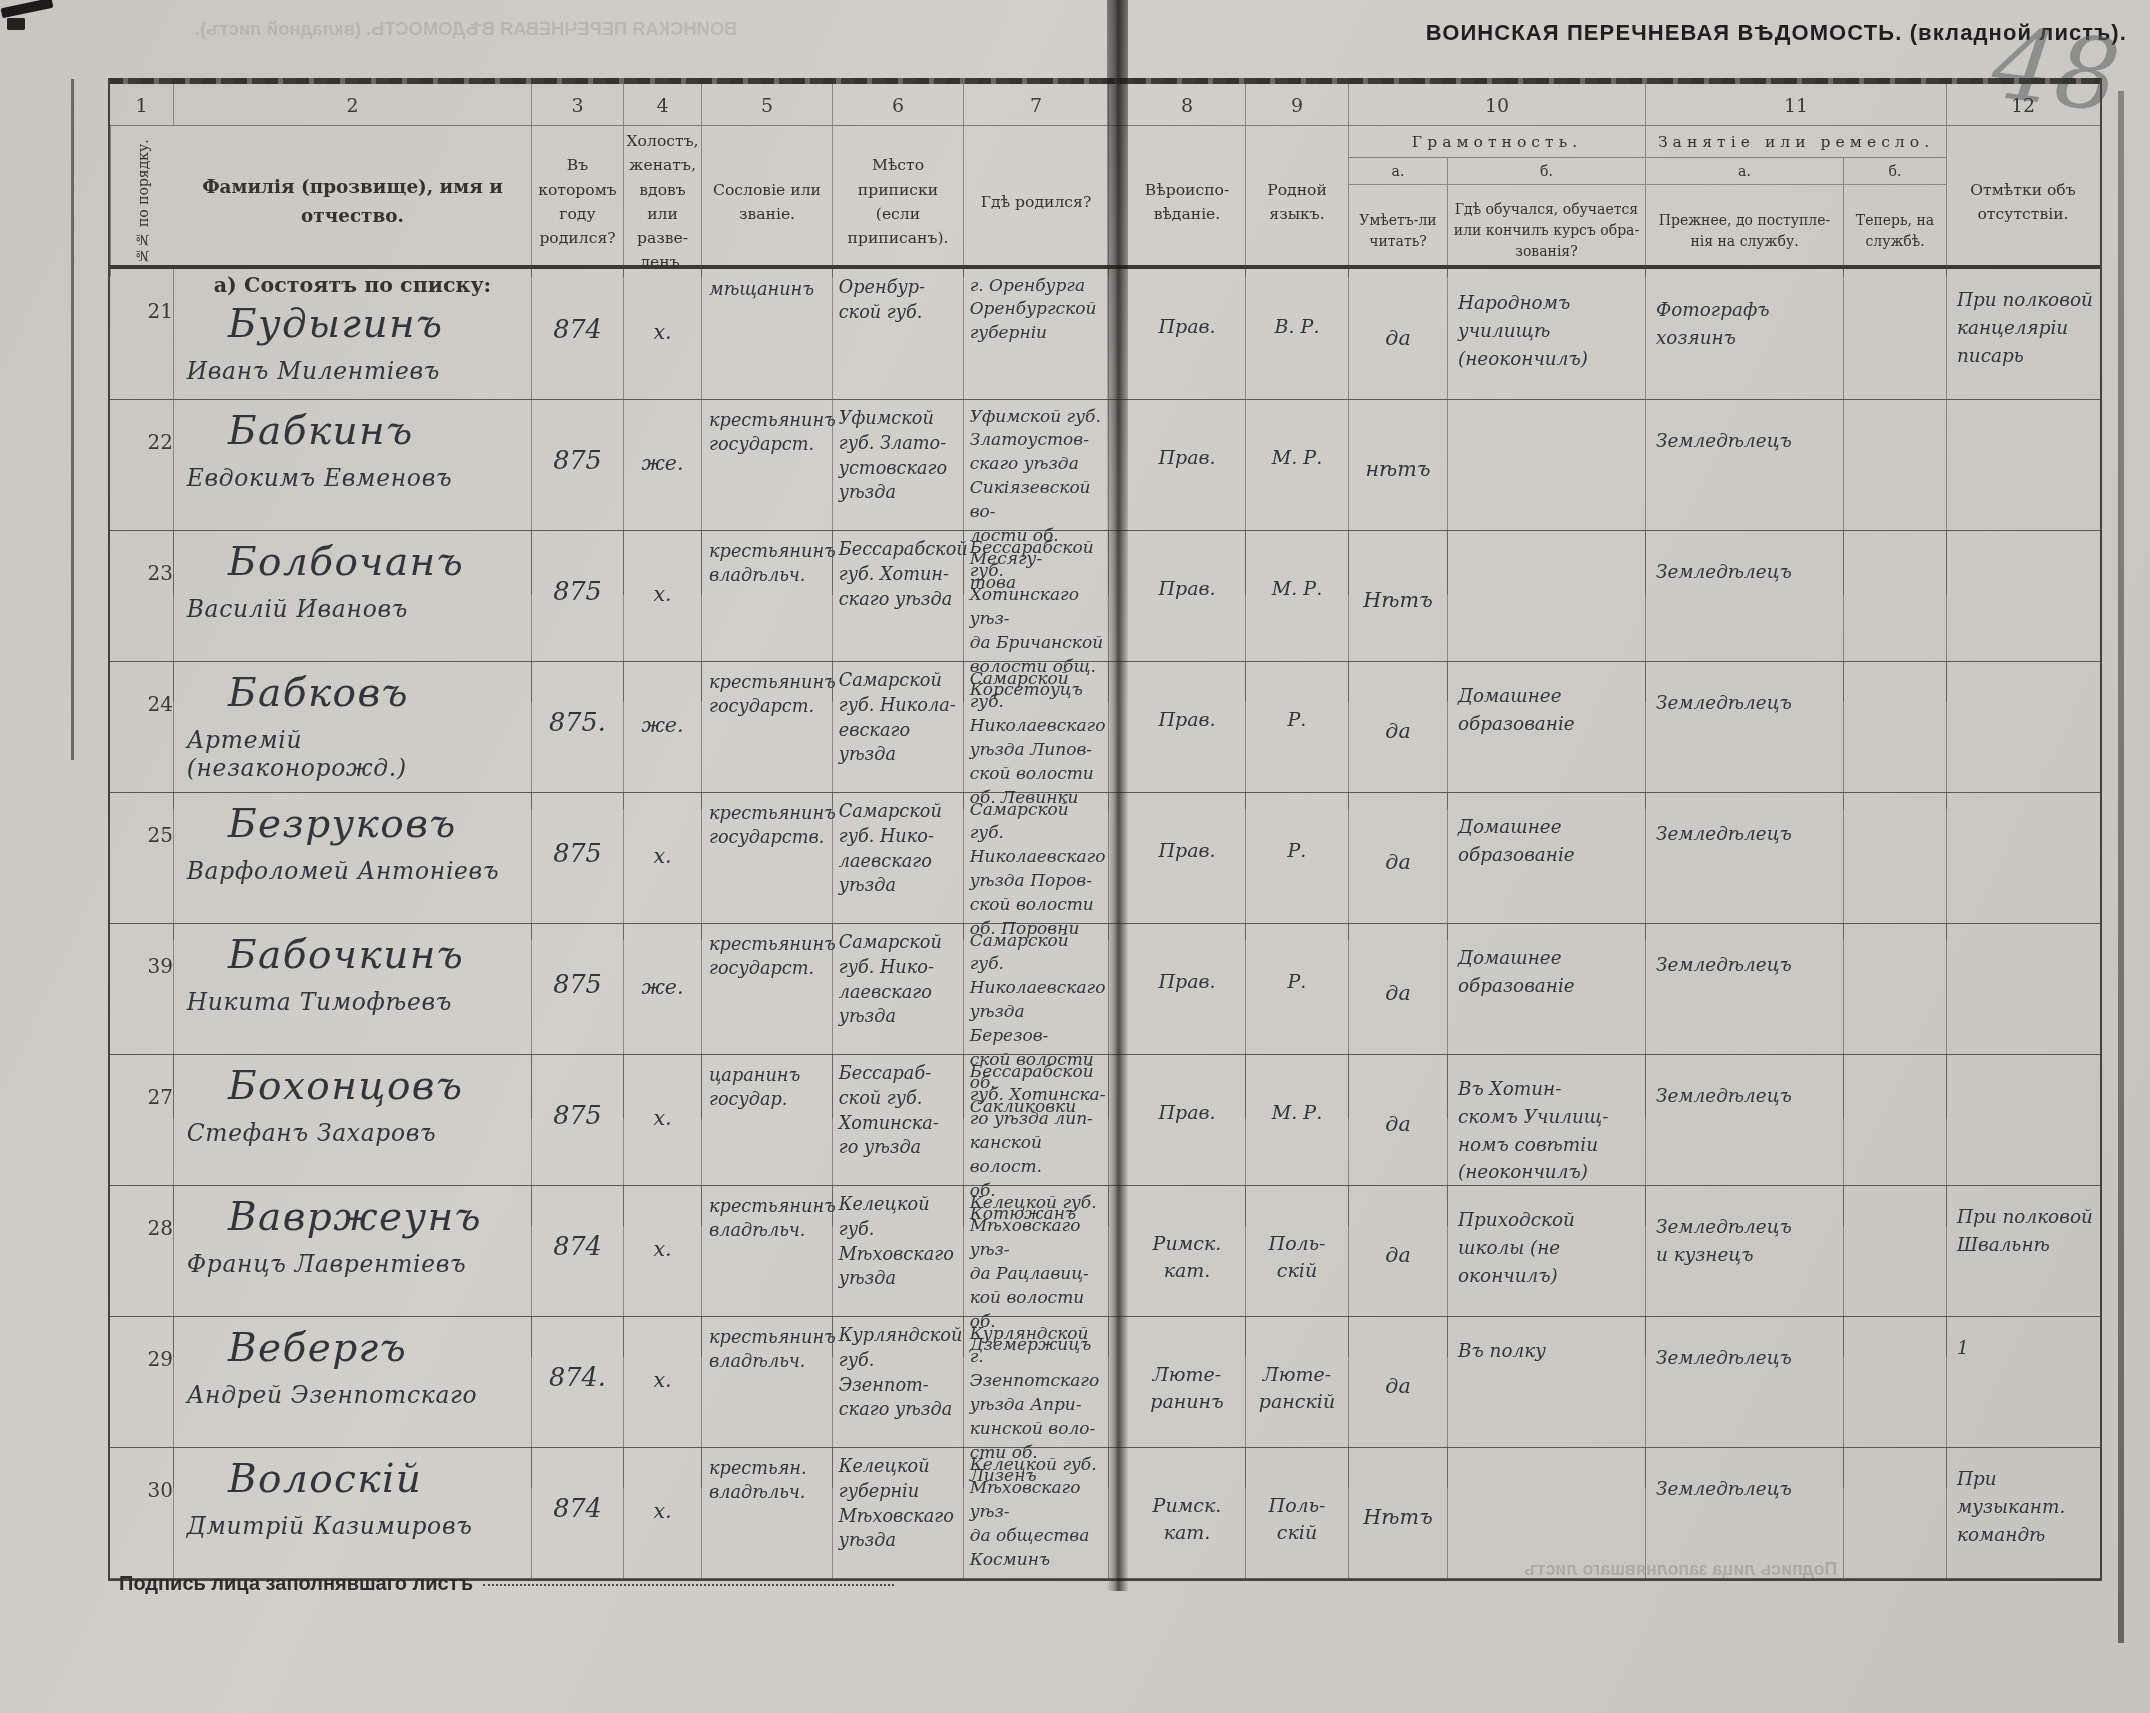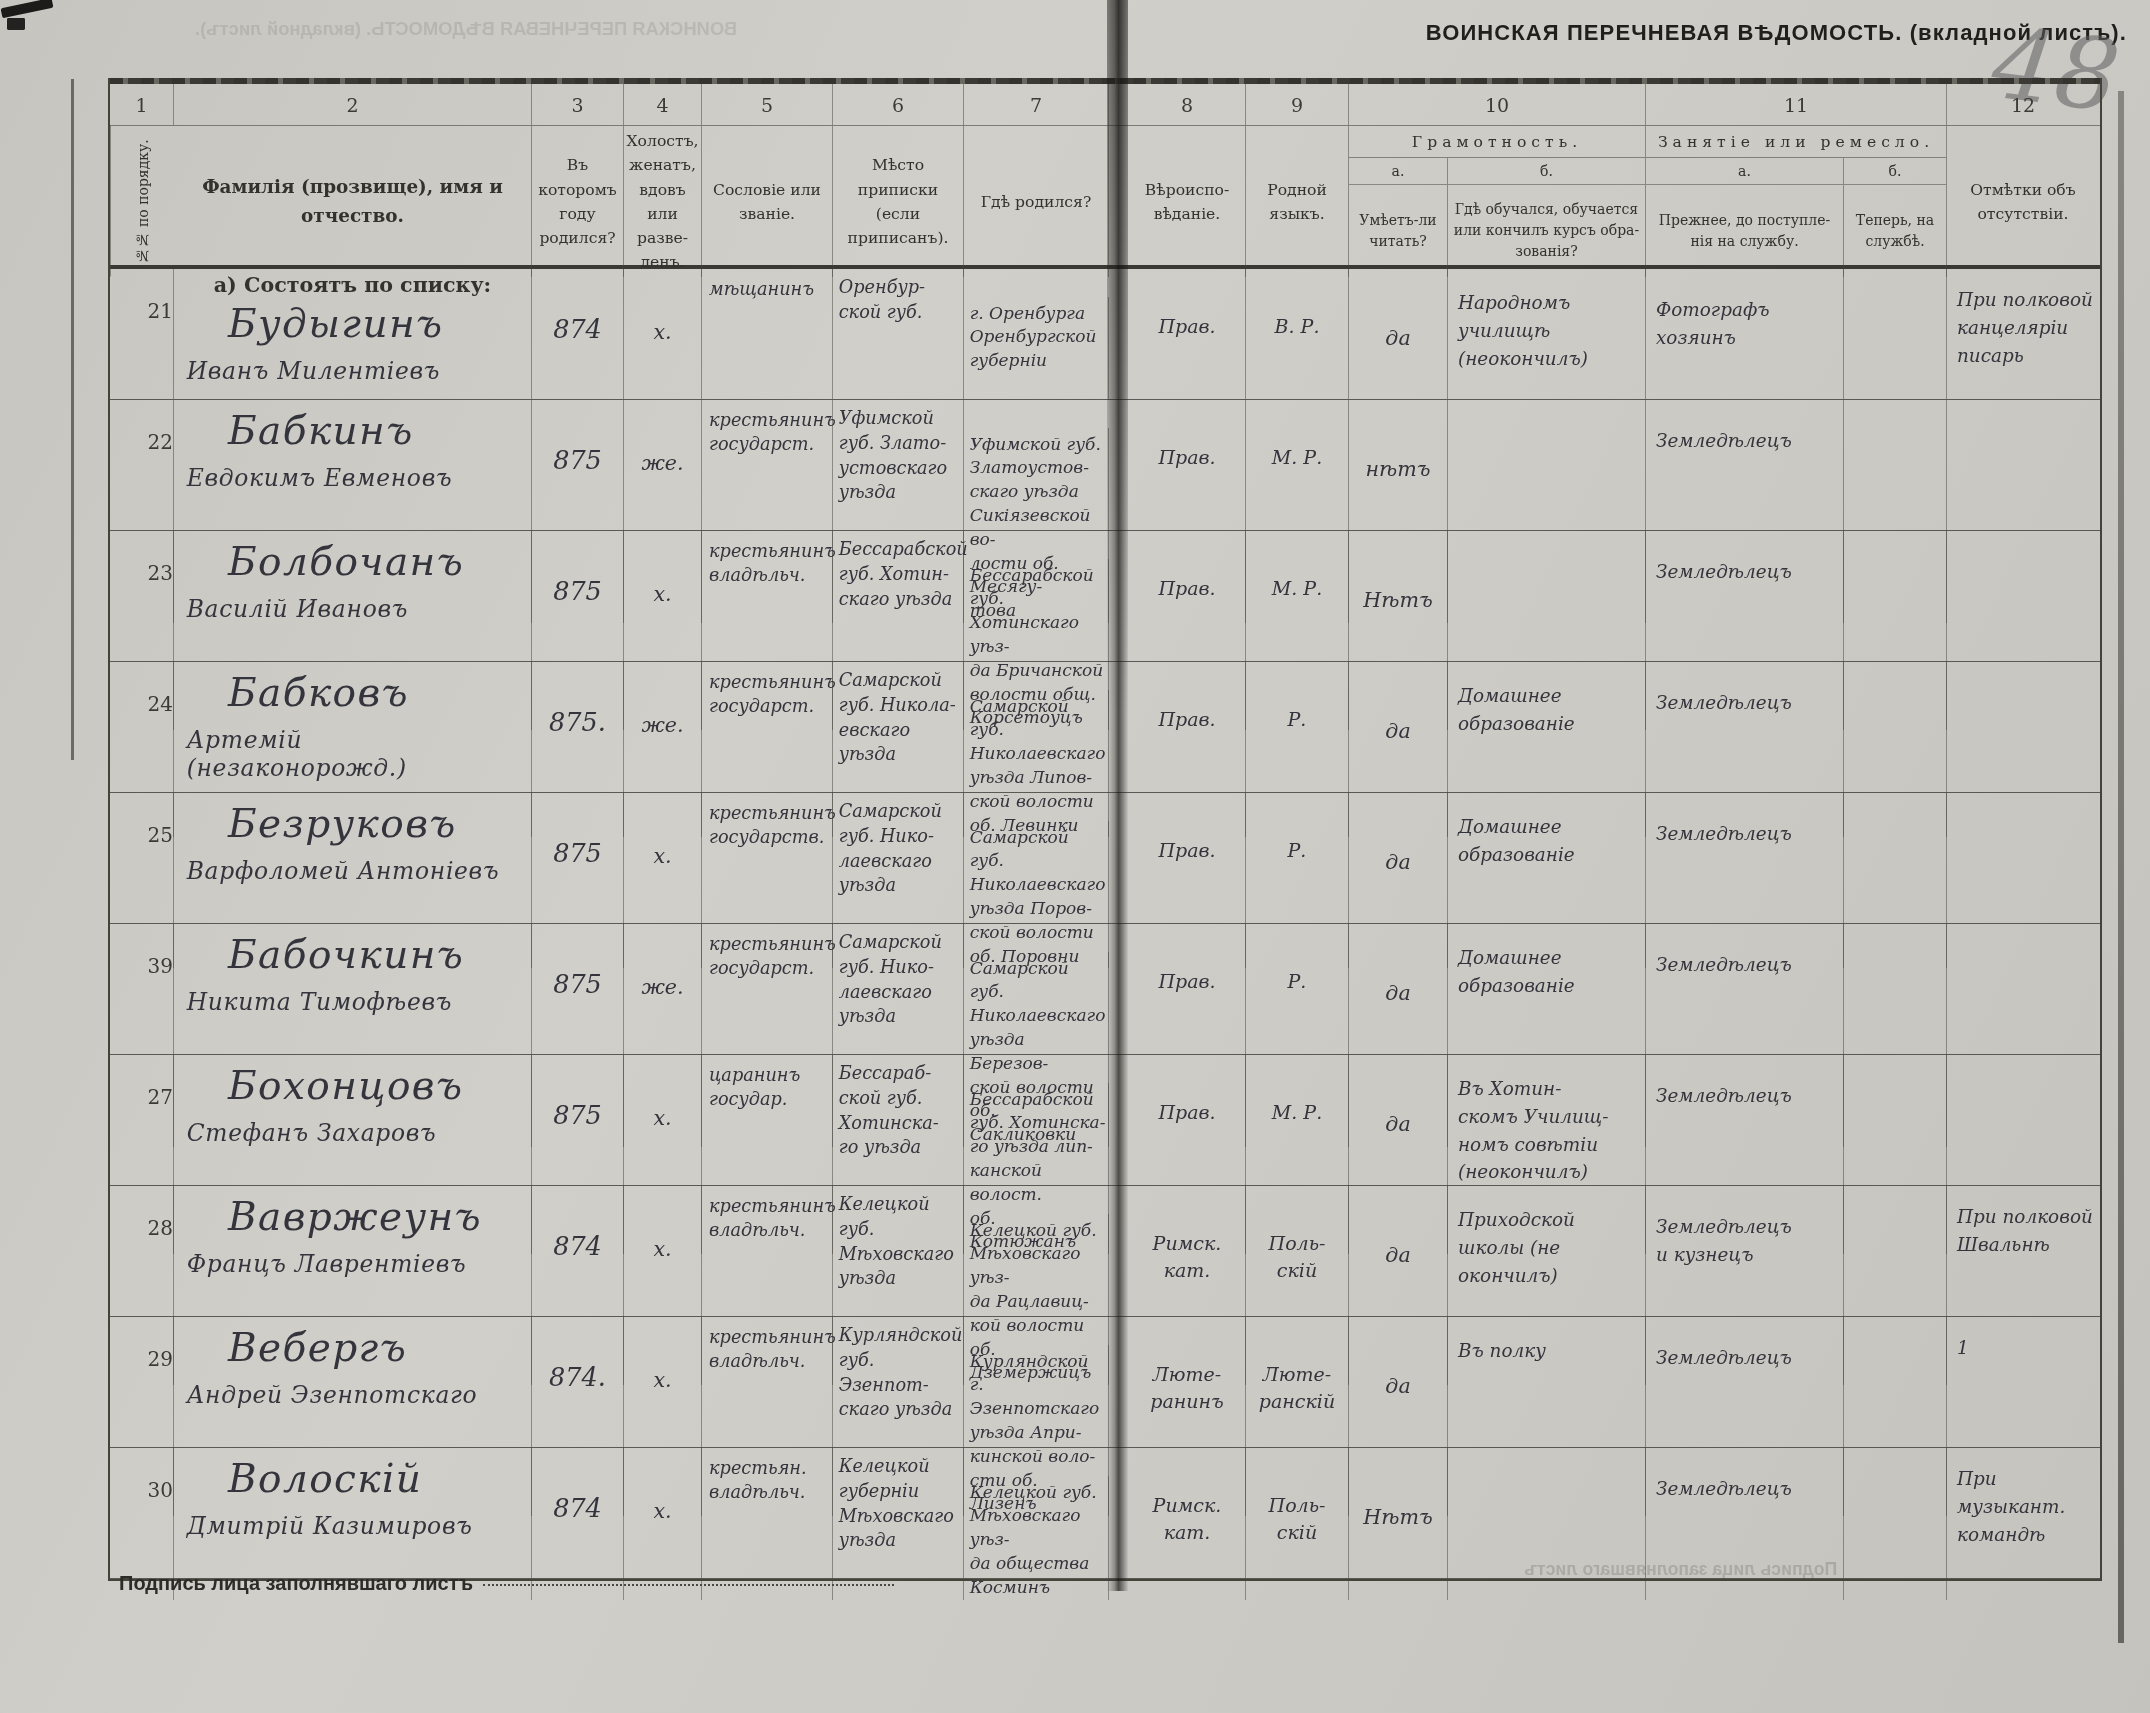--- a/index.html
+++ b/index.html
@@ -76,21 +76,21 @@
   .hw{font-family:"DejaVu Serif",serif;font-style:italic;color:#34343c;white-space:pre-line;}
   .c-num{font-size:20px;color:#3b3a35;text-align:right;padding-top:30px;font-style:normal;}
   .c-name{padding:4px 7px;}
   .section-note{font-weight:bold;font-size:20.6px;text-align:center;color:#33322d;font-style:normal;font-family:"DejaVu Serif",serif;}
   .surname{font-size:39px;padding-left:47px;letter-spacing:1.4px;line-height:1.1;padding-top:5.7px;}
   .given{font-size:23.4px;padding-left:5.7px;margin-top:11.3px;letter-spacing:0.7px;}
   .c-year{font-size:25.5px;text-align:center;padding-top:45px;}
   .c-marital{font-size:20.6px;text-align:center;padding-top:51px;}
   .c-estate{font-size:17.7px;line-height:1.35;padding:8.5px 2.8px 0 7px;}
   .c-born{font-size:17.7px;line-height:1.4;padding:5.7px 1.4px 0 5.7px;}
-  .c-reg{font-size:17px;line-height:1.4;padding:4.3px 1.4px 0 5.7px;margin-top:28px;}
+  .c-reg{font-size:17px;line-height:1.4;padding:4.3px 1.4px 0 5.7px;}
   .c-religion{font-size:19px;text-align:center;padding-top:44px;line-height:1.4;}
   .c-language{font-size:19px;text-align:center;padding-top:44px;line-height:1.4;}
   .c-reads{font-size:20.6px;text-align:center;padding-top:57px;}
   .c-educ{font-size:18.4px;line-height:1.5;padding:20px 2.8px 0 10px;}
   .c-occa{font-size:18.4px;line-height:1.5;padding:27px 2.8px 0 10px;}
   .c-occb{font-size:18.4px;padding:21px 2.8px 0 7px;}
   .c-abs{font-size:18.4px;line-height:1.5;padding:17px 2.8px 0 10px;}
 
   .footer{position:absolute;left:119px;top:1572px;white-space:nowrap;}
   .footer-label{font-family:"Liberation Sans",sans-serif;font-weight:bold;font-size:20px;color:#2d2c28;}

